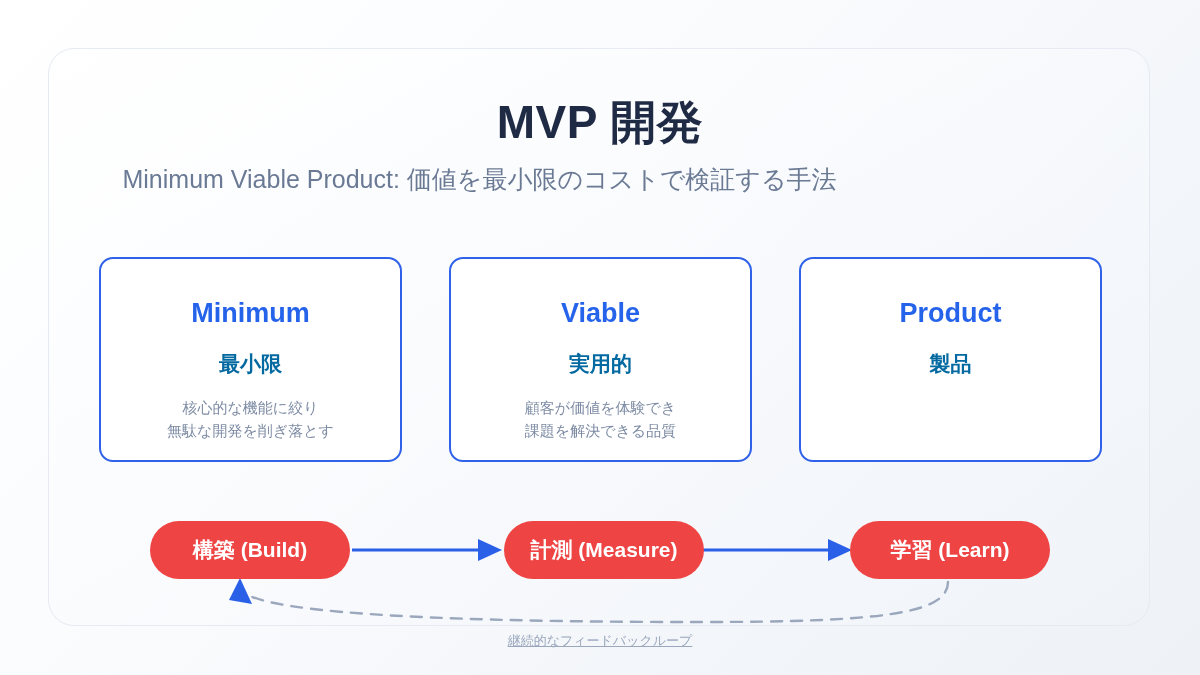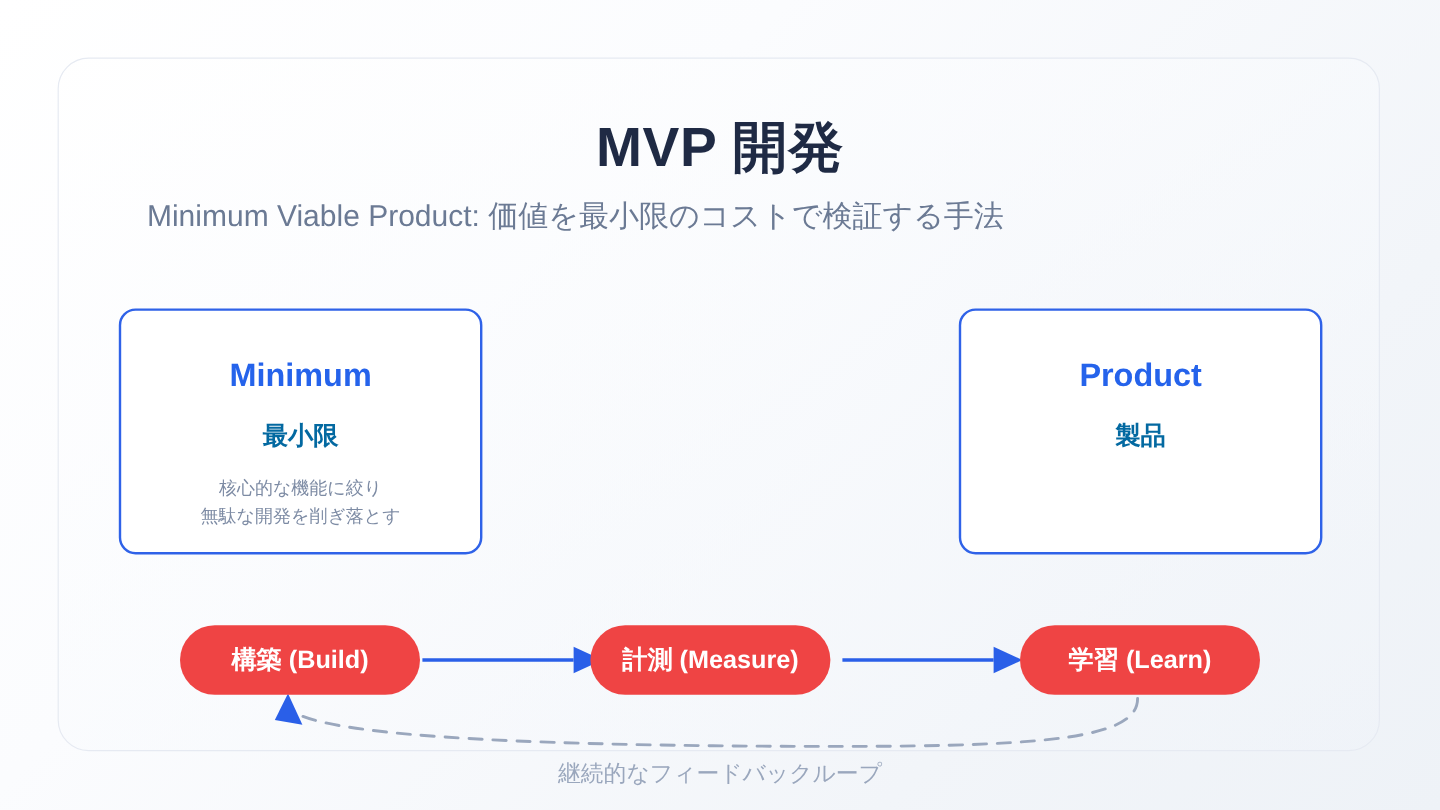--- a/index.html
+++ b/index.html
@@ -113,40 +113,41 @@
     color: #ffffff;
     font-size: 21px;
     font-weight: 700;
     display: flex;
     align-items: center;
     justify-content: center;
     white-space: nowrap;
   }
 
   #pill-build   { left: 150px; width: 200px; }
-  #pill-measure { left: 492px; width: 200px; }
+  #pill-measure { left: 504px; width: 200px; }
   #pill-learn   { left: 850px; width: 200px; }
 
   #flow-svg {
     position: absolute;
     left: 0; top: 0;
     width: 1200px; height: 675px;
     overflow: visible;
     pointer-events: none;
   }
 
   #loop-caption {
     position: absolute;
     top: 632px;
     left: 0;
     width: 1200px;
     text-align: center;
-    font-size: 19px;
+    font-size: 13px;
     color: #9aa7bd;
     white-space: nowrap;
+    text-decoration: underline;
   }
 </style>
 </head>
 <body>
 
 <div id="panel"></div>
 
 <div id="header">
   <div id="title">MVP 開発</div>
   <div id="subtitle">Minimum Viable Product: 価値を最小限のコストで検証する手法</div>
@@ -156,20 +157,28 @@
 
   <div class="card">
     <div class="card-en">Minimum</div>
     <div class="card-jp">最小限</div>
     <div class="card-desc">
       <span>核心的な機能に絞り</span><br>
       <span>無駄な開発を削ぎ落とす</span>
     </div>
   </div>
 
+  <div class="card">
+    <div class="card-en">Viable</div>
+    <div class="card-jp">実用的</div>
+    <div class="card-desc">
+      <span>顧客が価値を体験でき</span><br>
+      <span>課題を解決できる品質</span>
+    </div>
+  </div>
 
   <div class="card">
     <div class="card-en">Product</div>
     <div class="card-jp">製品</div>
   </div>
 
 </div>
 
 <svg id="flow-svg" viewBox="0 0 1200 675">
 

